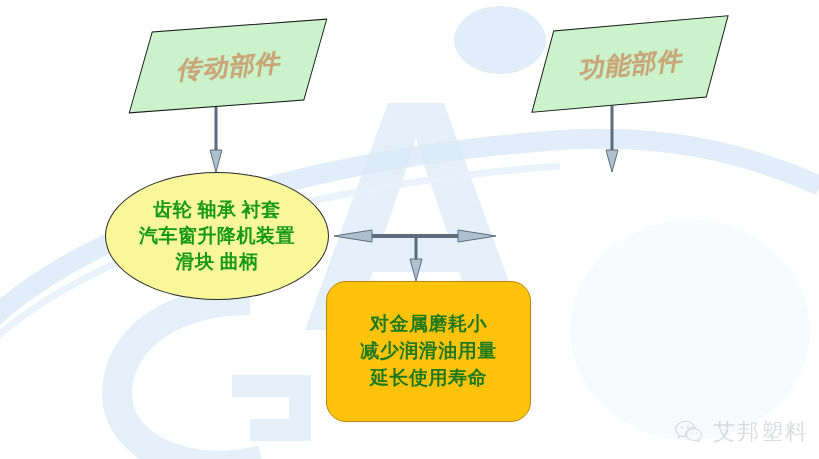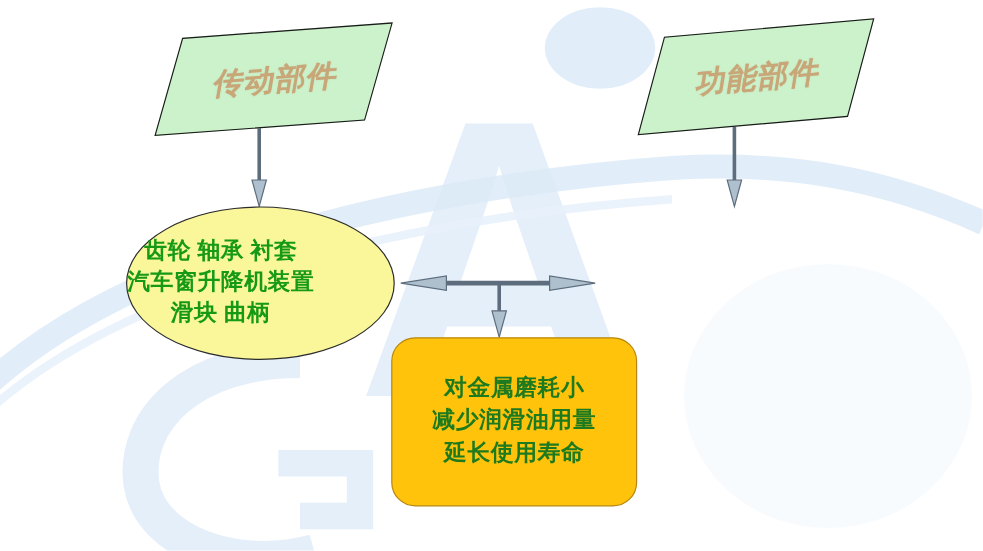--- a/index.html
+++ b/index.html
@@ -55,21 +55,21 @@
   #para-functional   { left: 542px; top: 24px; transform: rotate(-5.0deg); }
 
   
   .ellipse-node {
     position: absolute;
     border-radius: 50%;
     background: #FAF79B;
     border: 1px solid #2b2b2b;
     display: flex;
     align-items: center;
-    justify-content: flex-start;
+    justify-content: center;
   }
   .ellipse-node .label {
     text-align: center;
     font-family: "Liberation Serif", "DejaVu Serif", serif;
     font-weight: 700;
     font-size: 19px;
     line-height: 1.36;
     color: #169A16;
     white-space: pre-line;
     letter-spacing: 0.5px;
@@ -192,14 +192,25 @@
 滑块 曲柄</div>
   </div>
 
 
   <div id="benefit-box">
     <div class="label">对金属磨耗小
 减少润滑油用量
 延长使用寿命</div>
   </div>
 
+  <div id="corner-watermark">
+    <svg width="30" height="26" viewBox="0 0 30 26" aria-hidden="true">
+      <path d="M11 2.5C5.8 2.5 1.8 5.9 1.8 10c0 2.3 1.3 4.3 3.3 5.7L4.3 18.6l3.3-1.7c1.1.3 2.2.5 3.4.5.3 0 .6 0 .9-.1-.2-.6-.3-1.2-.3-1.8 0-3.8 3.7-6.9 8.3-6.9.3 0 .6 0 .9.1C19.9 5.2 15.9 2.5 11 2.5z" fill="none" stroke="#9aa0a6" stroke-width="1.1"></path>
+      <circle cx="8" cy="8.2" r="0.95" fill="#9aa0a6"></circle>
+      <circle cx="14" cy="8.2" r="0.95" fill="#9aa0a6"></circle>
+      <path d="M20 9.6c-4.2 0-7.6 2.7-7.6 6 0 3.3 3.4 6 7.6 6 .9 0 1.8-.1 2.6-.4l2.7 1.4-.7-2.3c1.7-1.1 2.9-2.8 2.9-4.7 0-3.3-3.4-6-7.5-6z" fill="none" stroke="#9aa0a6" stroke-width="1.1"></path>
+      <circle cx="17.8" cy="14" r="0.8" fill="#9aa0a6"></circle>
+      <circle cx="22.4" cy="14" r="0.8" fill="#9aa0a6"></circle>
+    </svg>
+    <span class="wm-text">艾邦塑料</span>
+  </div>
 
 </div>
 
 </body></html>

